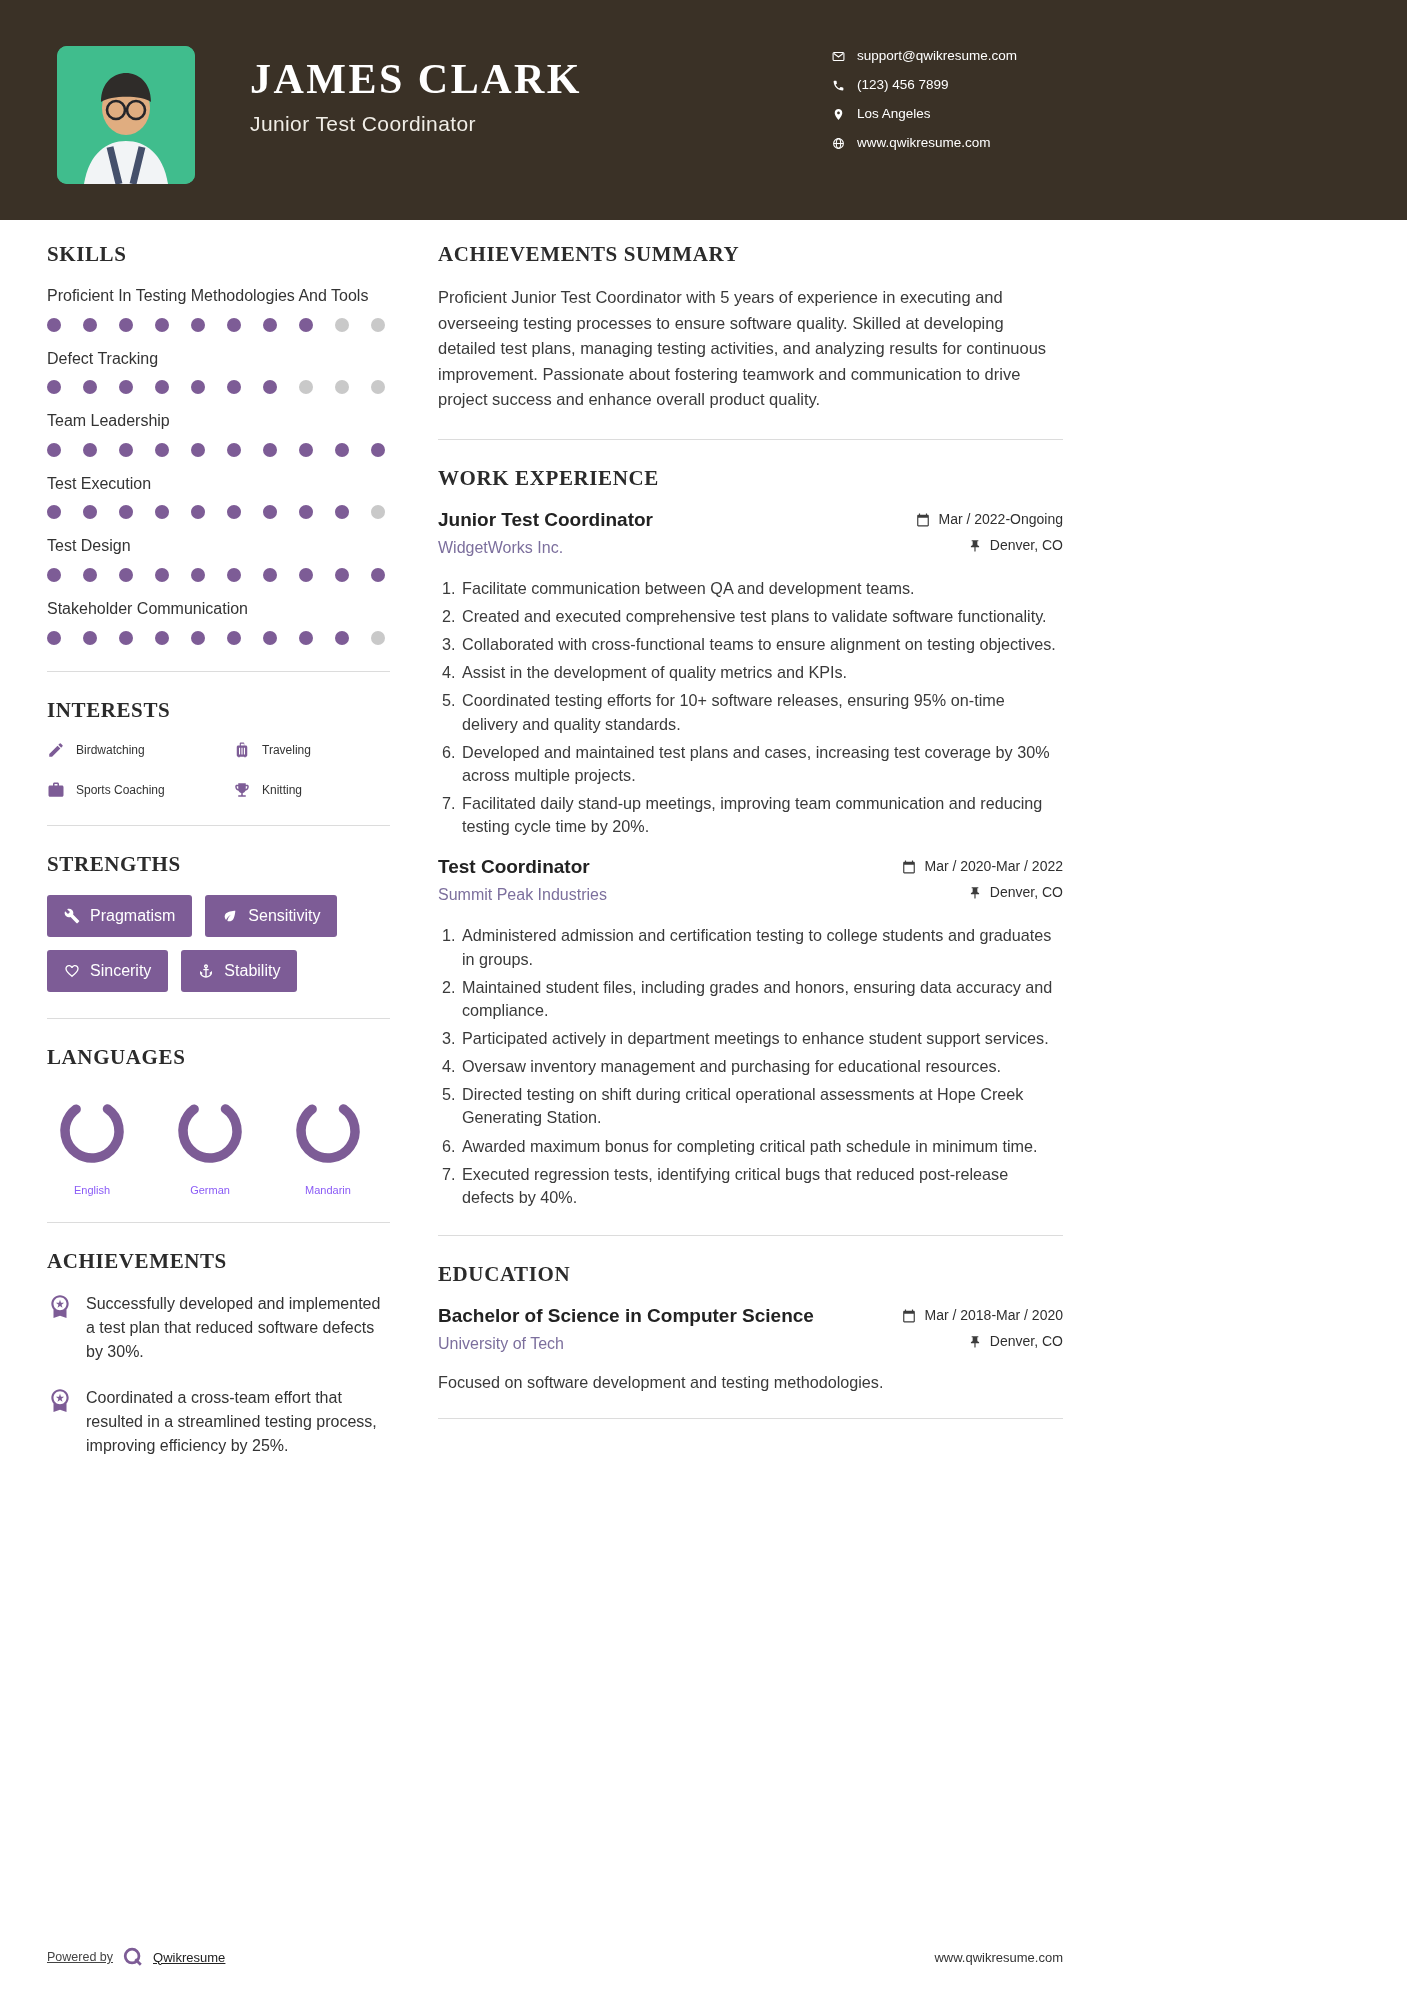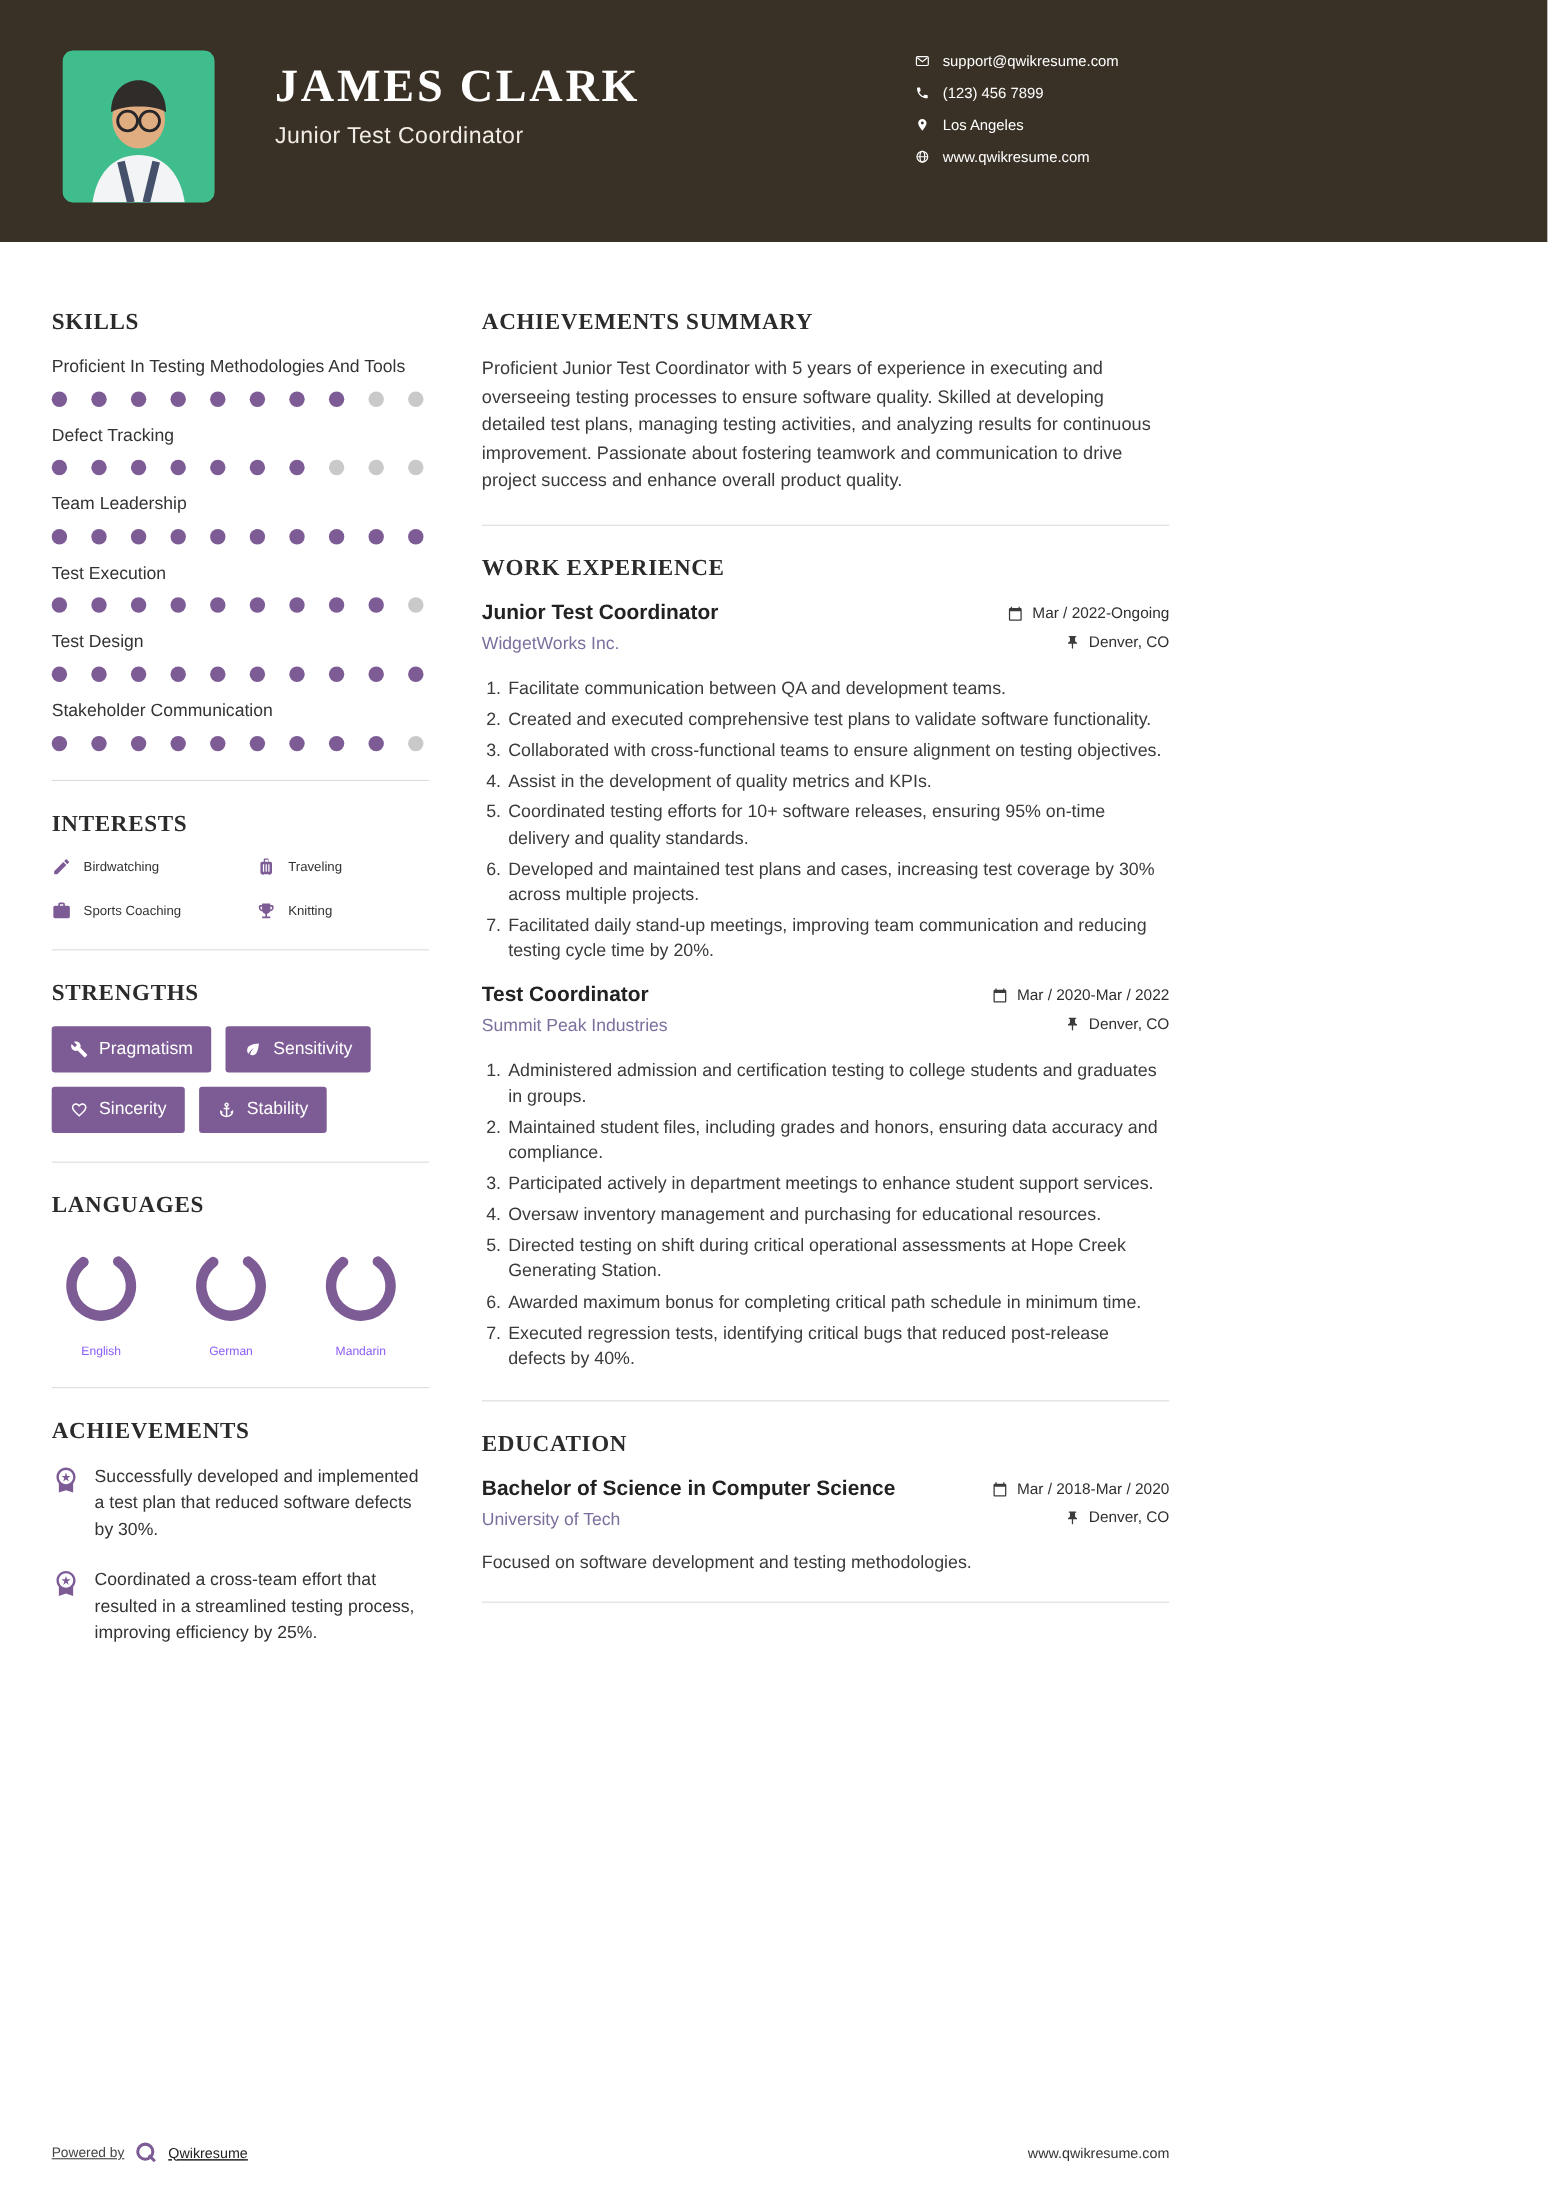--- a/index.html
+++ b/index.html
@@ -29,34 +29,34 @@
   .idblock{ margin-left:55px; padding-top:10px; }
   .name{
     font-family:"Liberation Serif", serif; font-weight:700; font-size:42px;
     color:#ffffff; letter-spacing:2.5px; line-height:1.1;
   }
   .subtitle{ color:#f0ede6; font-size:21px; margin-top:10px; letter-spacing:.4px; }
   .contacts{
     margin-left:auto; margin-right:372px; display:flex; flex-direction:column;
     gap:14px; padding-top:2px;
   }
-  .contact-row{ display:flex; align-items:center; gap:12px; color:#ffffff; font-size:13.5px; white-space:nowrap; }
+  .contact-row{ display:flex; align-items:flex-end; gap:12px; color:#ffffff; font-size:13.5px; white-space:nowrap; }
   .contact-row .icn{ width:13px; height:13px; color:#ffffff; }
 
   
   .icn{ display:inline-flex; flex:none; }
   .icn svg{ width:100%; height:100%; display:block; }
   .sec-h{
     font-family:"Liberation Serif", serif; font-weight:700; font-size:21px;
     color:var(--ink); letter-spacing:.6px; margin-bottom:18px;
   }
   hr.div{ border:none; border-top:1px solid #dcdcdc; margin:26px 0; }
 
   
-  .cols{ display:flex; padding:60px 0 0 47px; }
+  .cols{ display:flex; padding:22px 0 0 47px; }
   .left{ width:343px; flex:none; }
   .right{ width:625px; flex:none; margin-left:48px; }
 
   
   .skill{ margin-bottom:7px; }
   .skill-label{ font-size:16px; color:#333; line-height:1.35; margin-bottom:11px; }
   .dots{ display:flex; gap:22px; margin-bottom:16px; }
   .dot{ width:14px; height:14px; border-radius:50%; background:var(--dot-off); }
   .dot.on{ background:var(--accent); }
 

